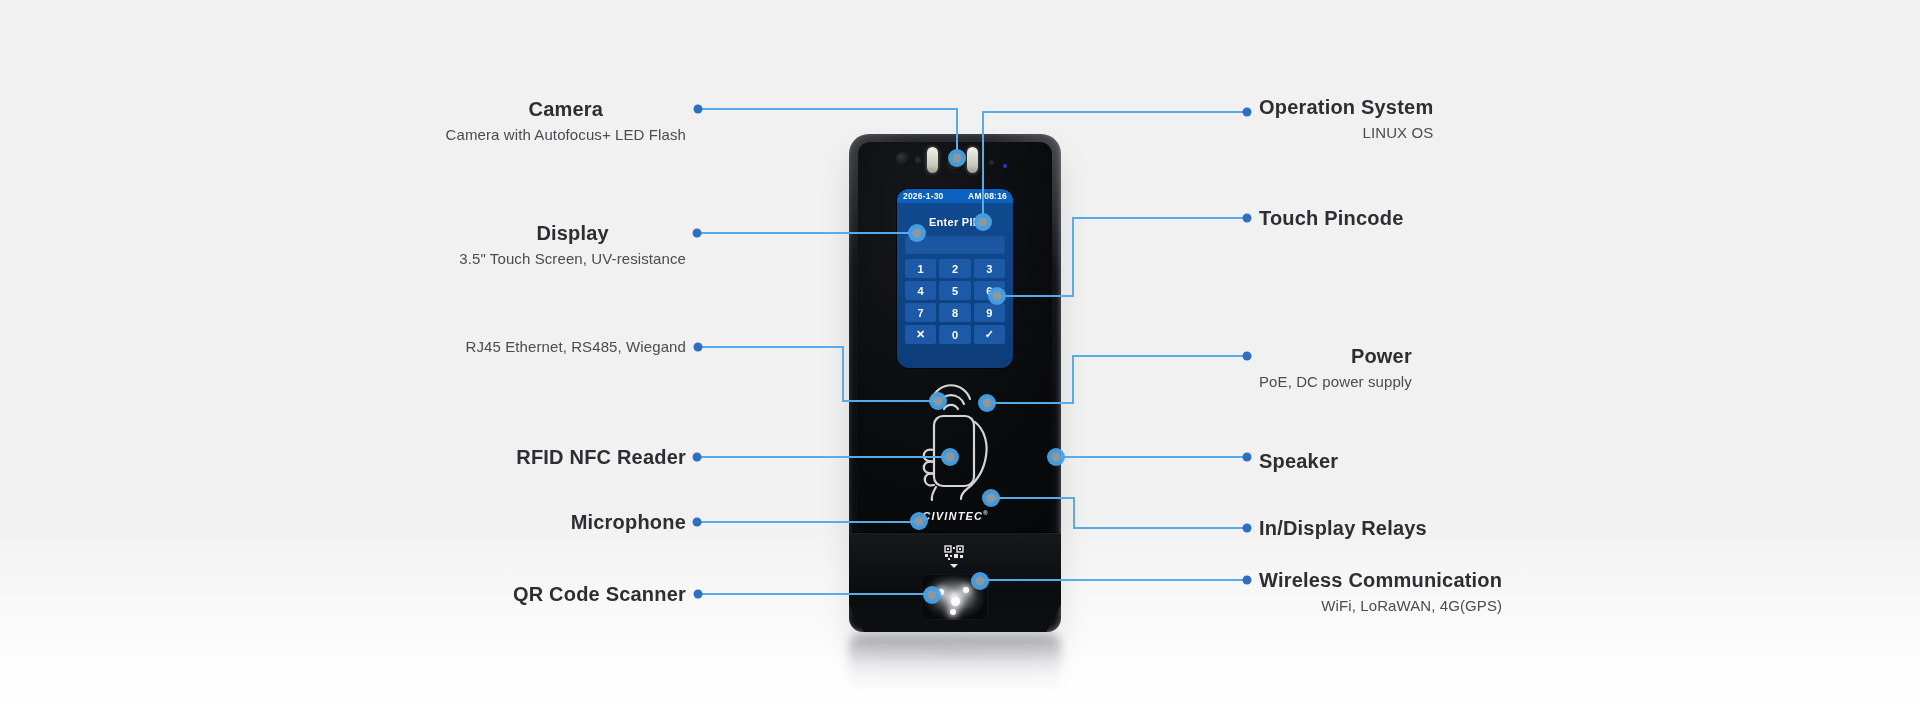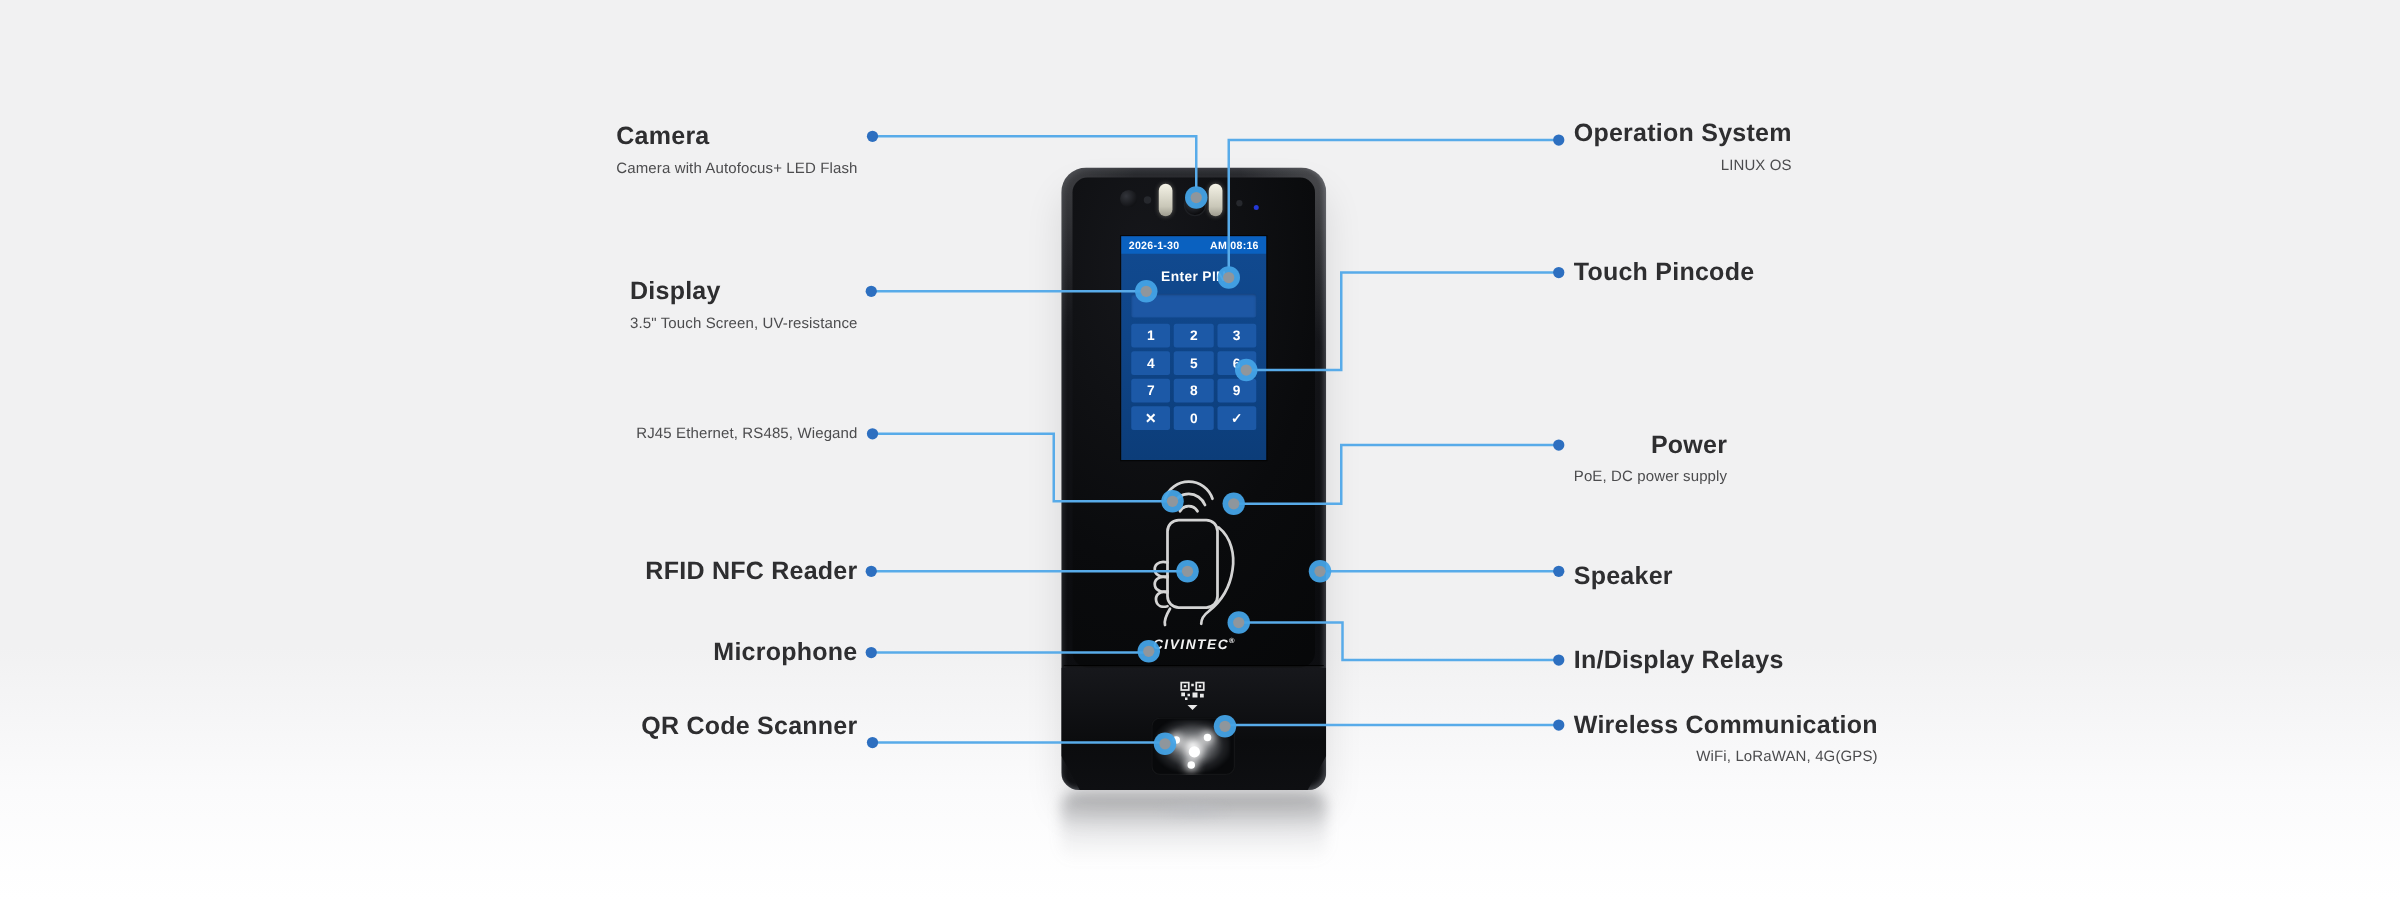--- a/index.html
+++ b/index.html
@@ -6,24 +6,24 @@
     --accent-line:#58abe9; --label-dot:#2d6fc0; --anchor-dot:#44a3e6; --anchor-core:#8f969c;
     --title:#2e2e30; --subtitle:#4c4c4e; --screen-bg:#0f4588; --screen-bar:#0a61c0;
     --key-bg:#1c59a7; --background:#f1f1f2; --indicator:#2438d6;
   }
   *{margin:0;padding:0;box-sizing:border-box;}
   body{font-family:"Liberation Sans",sans-serif;}
   .stage{position:relative;width:1920px;height:720px;overflow:hidden;
     background:linear-gradient(180deg,var(--background) 0%,var(--background) 72%,#fbfbfc 88%,#ffffff 100%);}
   
   .feature{position:absolute;z-index:2;}
-  .feature.left{right:1234px;text-align:left;}
+  .feature.left{right:1234px;text-align:center;}
   .feature.right{left:1259px;text-align:right;}
   .feature .t{font-size:20px;font-weight:600;color:var(--title);line-height:26px;letter-spacing:.2px;}
-  .feature .s{font-size:12px;font-weight:400;color:var(--subtitle);line-height:25px;letter-spacing:.1px;}
+  .feature .s{font-size:15px;font-weight:400;color:var(--subtitle);line-height:25px;letter-spacing:.1px;}
   
   .connectors{position:absolute;left:0;top:0;z-index:3;pointer-events:none;}
   .connectors path{stroke:var(--accent-line);stroke-width:2;fill:none;}
   .connectors .ld{fill:var(--label-dot);}
   .connectors .ao{fill:var(--anchor-dot);opacity:.95;}
   .connectors .ac{fill:var(--anchor-core);}
   
   .device{position:absolute;left:849px;top:134px;width:212px;height:498px;z-index:1;
     border-radius:20px 20px 14px 14px;
     background:linear-gradient(115deg,rgba(255,255,255,.10) 0%,transparent 14%),
@@ -44,21 +44,21 @@
     background:radial-gradient(circle at 35% 35%,#33353b,#121316 70%);}
   .cam-dot-l{position:absolute;left:66px;top:23px;width:6px;height:6px;border-radius:50%;background:#26282d;}
   .led-pill{position:absolute;top:13px;width:11px;height:26px;border-radius:6px;
     background:linear-gradient(180deg,#f4f2e6,#c9c7b8 70%,#9d9b8e);box-shadow:0 0 4px rgba(240,238,220,.35);}
   .pill-1{left:78px;} .pill-2{left:118px;}
   .cam-lens{position:absolute;left:98px;top:21px;width:18px;height:18px;border-radius:50%;
     background:radial-gradient(circle at 40% 35%,#3a3f47,#0a0a0c 75%);border:1px solid #1e2024;}
   .cam-dot-r{position:absolute;left:140px;top:26px;width:5px;height:5px;border-radius:50%;background:#26282d;}
   .cam-indicator{position:absolute;left:154px;top:30px;width:4px;height:4px;border-radius:50%;background:var(--indicator);}
   
-  .screen{position:absolute;left:48px;top:55px;width:116px;height:179px;border-radius:0;overflow:hidden;
+  .screen{position:absolute;left:48px;top:55px;width:116px;height:179px;border-radius:12px;overflow:hidden;
     background:linear-gradient(180deg,#114a90 0%,var(--screen-bg) 45%,#0c3d79 100%);
     box-shadow:0 0 0 1px rgba(0,0,0,.6);}
   .statusbar{display:flex;justify-content:space-between;align-items:center;height:14px;
     background:var(--screen-bar);padding:0 6px;}
   .statusbar span{font-size:8.5px;font-weight:700;color:#fff;letter-spacing:.2px;}
   .prompt{margin-top:13px;text-align:center;font-size:11px;font-weight:700;color:#fff;letter-spacing:.3px;}
   .pin-input{margin:7px 8px 0;height:19px;border-radius:2px;background:#1d57a4;
     box-shadow:inset 0 1px 2px rgba(0,0,0,.25);}
   .keypad{margin:5px 8px 0;display:grid;grid-template-columns:repeat(3,1fr);gap:3px;}
   .key{height:19px;border-radius:2px;background:var(--key-bg);display:flex;align-items:center;justify-content:center;
@@ -102,21 +102,21 @@
   </div>
   <div class="feature left" style="top:334px">
     <div class="s">RJ45 Ethernet, RS485, Wiegand</div>
   </div>
   <div class="feature left" style="top:444px">
     <div class="t">RFID NFC Reader</div>
   </div>
   <div class="feature left" style="top:509px">
     <div class="t">Microphone</div>
   </div>
-  <div class="feature left" style="top:568px">
+  <div class="feature left" style="top:581px">
     <div class="t">QR Code Scanner</div>
   </div>
 
   <div class="feature right" style="top:94px">
     <div class="t">Operation System</div>
     <div class="s">LINUX OS</div>
   </div>
   <div class="feature right" style="top:205px">
     <div class="t">Touch Pincode</div>
   </div>

